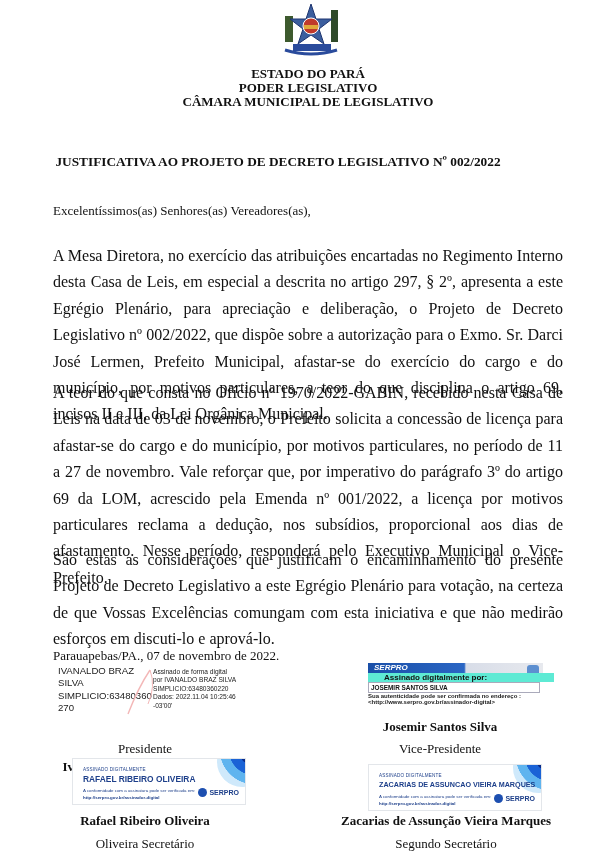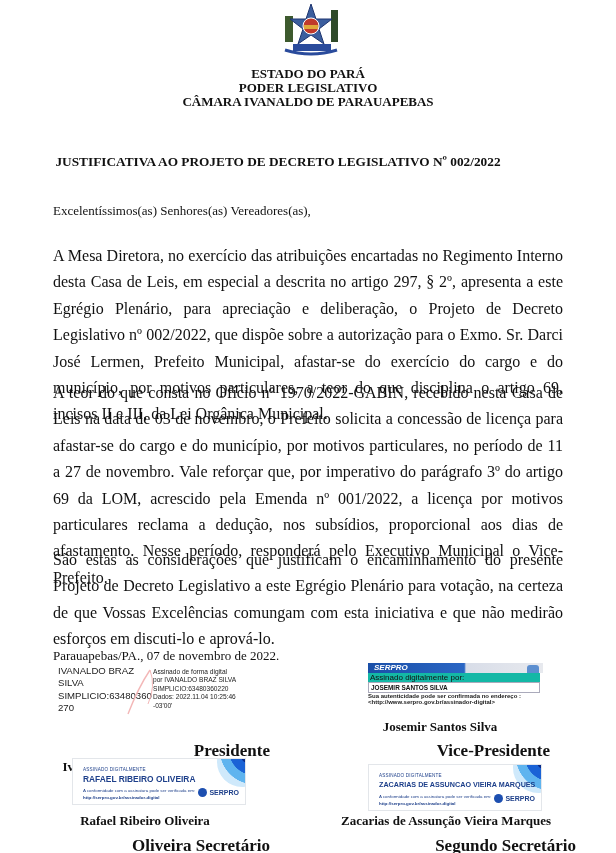--- a/index.html
+++ b/index.html
@@ -6,29 +6,29 @@
   body { width:616px; height:853px; position:relative; overflow:hidden;
          font-family:"Liberation Serif", "DejaVu Serif", serif; color:#111; }
   .abs { position:absolute; }
   .crest { left:279px; top:2px; width:64px; height:54px; }
   .hdr { left:0; width:616px; text-align:center; font-weight:bold; font-size:13px; line-height:14px; }
   .title { left:0; width:556px; top:154px; text-align:center; font-weight:bold; font-size:13.3px; }
   .salut { left:53px; top:203px; font-size:13px; }
   .para { left:53px; width:510px; font-size:16px; line-height:26.4px; text-align:justify; text-indent:0; }
   .dateline { left:53px; top:648px; font-size:13px; }
   .signame { font-weight:bold; font-size:13px; text-align:center; }
-  .sigrole { font-weight:bold; font-size:17px; text-align:right; }
+  .sigrole { font-weight:normal; font-size:13px; text-align:center; }
   .sans { font-family:"Liberation Sans","DejaVu Sans",sans-serif; }
   .pdfsig-left { left:58px; top:665px; width:90px; font-size:9.6px; line-height:12.4px; color:#222; }
   .pdfsig-right { left:153px; top:668px; width:120px; font-size:6.6px; line-height:8.4px; color:#222; }
   .serpro-old { left:368px; top:663px; width:175px; height:44px; }
   .serpro-old .bar { position:absolute; left:0; top:0; width:175px; height:10px;
      background:linear-gradient(90deg,#1a4fa8 0%, #2a66c4 55%, #d8dde8 56%, #e7e9ee 100%); }
   .serpro-old .bar span { position:absolute; left:6px; top:0; color:#fff; font-weight:bold; font-size:8px; line-height:10px; font-style:italic; }
-  .serpro-old .l1 { position:absolute; left:0; top:10px; width:170px; height:9px; background:#14b8a6; font-weight:normal; font-size:8px; line-height:9px; padding-left:2px; }
+  .serpro-old .l1 { position:absolute; left:0; top:10px; width:170px; height:9px; background:#5eead4; font-weight:bold; font-size:8px; line-height:9px; padding-left:16px; }
   .serpro-old .l2 { position:absolute; left:0; top:19px; width:168px; height:9px; border:1px solid #aab; background:#fff; font-weight:bold; font-size:6.4px; line-height:9px; padding-left:2px; }
   .serpro-old .l3 { position:absolute; left:0; top:30px; width:175px; font-weight:bold; font-size:6px; line-height:6.4px; color:#222; }
   .serpro-old .ico { position:absolute; right:4px; top:2px; width:12px; height:12px; background:#5d8fd0; border-radius:3px; }
   .serpro-new { width:172px; height:45px; border:1px solid #e3e6ea; background:#fff; overflow:hidden; }
   .serpro-new .t1 { position:absolute; left:10px; top:8px; font-size:4.6px; color:#1d3f8a; letter-spacing:0.2px; }
   .serpro-new .t2 { position:absolute; left:10px; top:15px; font-size:8.4px; font-weight:bold; color:#1d3f8a; white-space:nowrap; }
   .serpro-new .t3 { position:absolute; left:10px; top:29px; font-size:4.4px; color:#1d3f8a; }
   .serpro-new .t4 { position:absolute; left:10px; top:36px; font-size:4.4px; font-weight:bold; color:#1d3f8a; }
   .serpro-new .logo { position:absolute; right:6px; top:29px; font-size:7px; font-weight:bold; color:#1d3f8a; display:flex; align-items:center; gap:2px; }
   .serpro-new .logo i { display:inline-block; width:9px; height:9px; border-radius:50%; background:#1d4fb0; }
@@ -43,21 +43,21 @@
   <rect x="52" y="8" width="7" height="32" fill="#2f4a2a"></rect>
   <polygon points="32,2 37,17 53,17 40,27 45,42 32,33 19,42 24,27 11,17 27,17" fill="#3b5e9e" stroke="#1e3570" stroke-width="1"></polygon>
   <circle cx="32" cy="24" r="8" fill="#c0392b" stroke="#fff" stroke-width="1"></circle>
   <rect x="25" y="23" width="14" height="4" fill="#e0a83a"></rect>
   <rect x="14" y="42" width="38" height="7" fill="#2a4b9c"></rect>
   <path d="M6 48 Q32 56 58 48" stroke="#2a4b9c" stroke-width="3" fill="none"></path>
 </svg>
 
 <div class="abs hdr" style="top:67px;text-align:center;">ESTADO DO PARÁ</div>
 <div class="abs hdr" style="top:81px;">PODER LEGISLATIVO</div>
-<div class="abs hdr" style="top:95px;">CÂMARA IVANALDO DE PARAUAPEBAS</div>
+<div class="abs hdr" style="top:95px;">CÂMARA MUNICIPAL DE LEGISLATIVO</div>
 
 <div class="abs title">JUSTIFICATIVA AO PROJETO DE DECRETO LEGISLATIVO Nº 002/2022</div>
 
 <div class="abs salut">Excelentíssimos(as) Senhores(as) Vereadores(as),</div>
 
 <div class="abs para" style="top: 243px; text-indent: 0px; padding-left: 0px;">
   <span style="display:inline-block;width:0;"></span><span style="text-indent: 0px; display: inline;">A Mesa Diretora, no exercício das atribuições encartadas no Regimento Interno desta Casa de Leis, em especial a descrita no artigo 297, § 2º, apresenta a este Egrégio Plenário, para apreciação e deliberação, o Projeto de Decreto Legislativo nº 002/2022, que dispõe sobre a autorização para o Exmo. Sr. Darci José Lermen, Prefeito Municipal, afastar-se do exercício do cargo e do município, por motivos particulares, a teor do que disciplina o artigo 69, incisos II e III, da Lei Orgânica Municipal.</span>
 </div>
 <div class="abs para" style="top: 380px; text-indent: 0px; padding-left: 0px;">
   <span style="display: inline;">A teor do que consta no Ofício nº 1970/2022-GABIN, recebido nesta Casa de Leis na data de 03 de novembro, o Prefeito solicita a concessão de licença para afastar-se do cargo e do município, por motivos particulares, no período de 11 a 27 de novembro. Vale reforçar que, por imperativo do parágrafo 3º do artigo 69 da LOM, acrescido pela Emenda nº 001/2022, a licença por motivos particulares reclama a dedução, nos subsídios, proporcional aos dias de afastamento. Nesse período, responderá pelo Executivo Municipal o Vice-Prefeito.</span>

